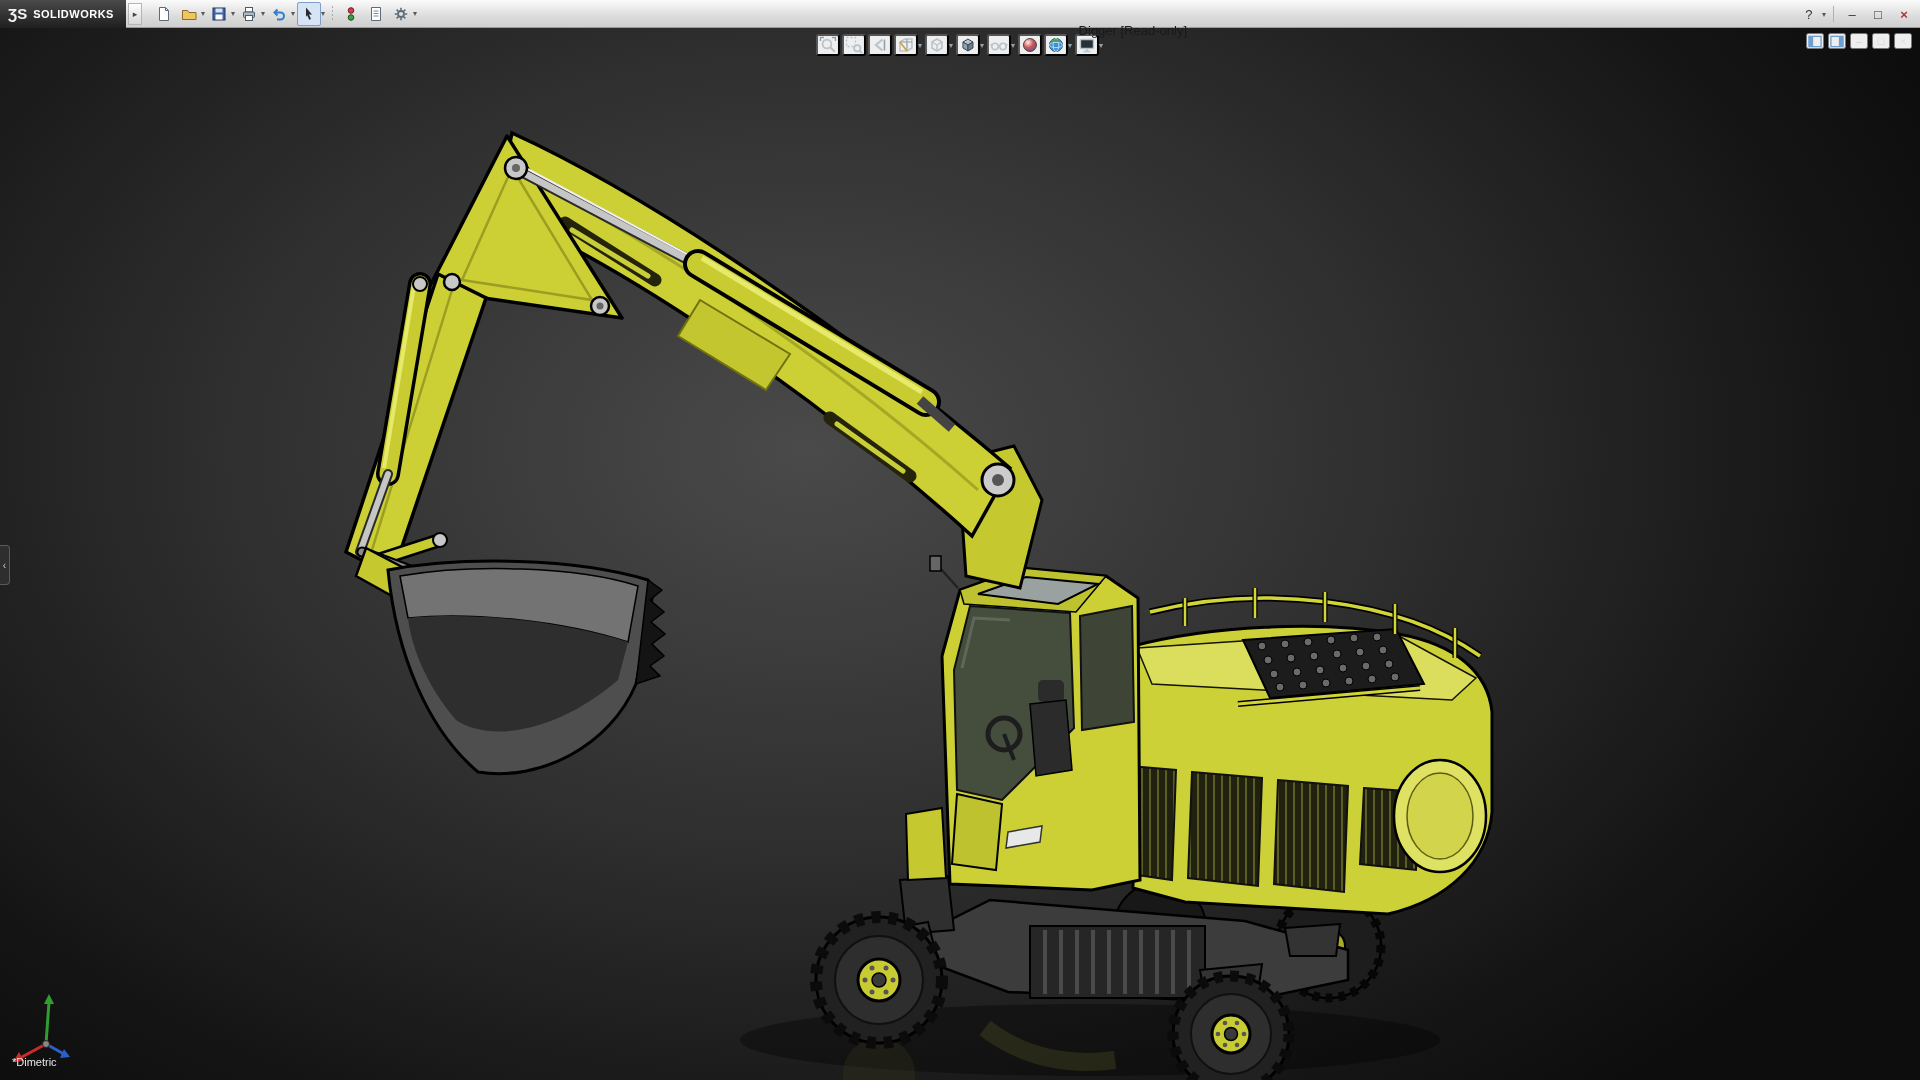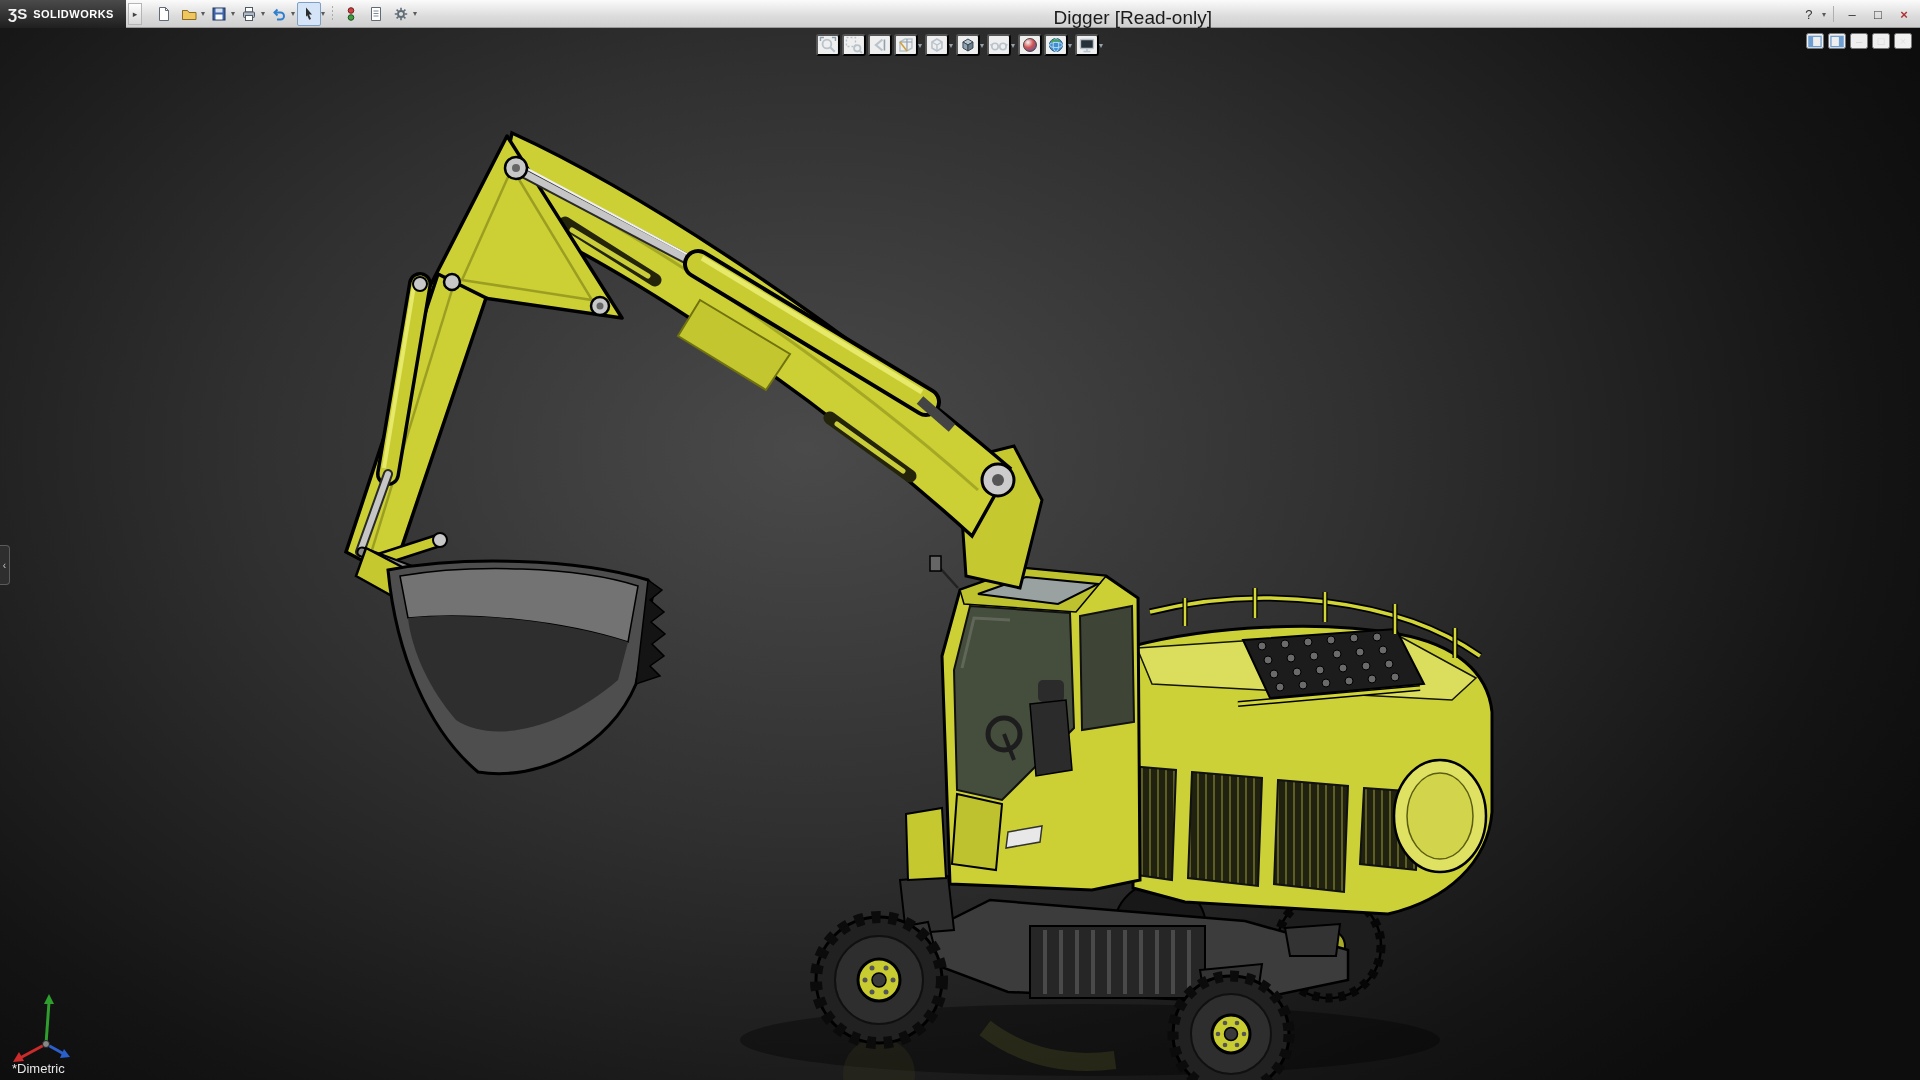--- a/index.html
+++ b/index.html
@@ -18,22 +18,22 @@
   .flyout-btn { width:14px; height:22px; margin-left:2px; border:1px solid #b5b5b5;
     background:linear-gradient(#fff,#d8d8d8); font-size:9px; color:#444;
     display:flex; align-items:center; justify-content:center; cursor:pointer; }
   .tools { display:flex; align-items:center; margin-left:10px; gap:1px; }
   .tbtn { width:24px; height:24px; border:1px solid transparent; background:transparent;
     display:flex; align-items:center; justify-content:center; border-radius:2px; cursor:pointer; }
   .tbtn.pressed { background:#d6e4f7; border-color:#7f9fc6; }
   .caret { font-size:8px; color:#5a5a5a; margin:0 1px 0 -1px; }
   .tsep { width:1px; height:16px; margin:0 5px;
     background:repeating-linear-gradient(#aaa 0 2px, transparent 2px 4px); }
-  .wintitle { position:absolute; left:59%; transform:translateX(-50%); top:4px; height:28px;
-    display:flex; align-items:center; font-size:19px; color:#1a1a1a; }
+  .wintitle { position:absolute; left:59%; transform:translateX(-50%); top:16px; height:28px;
+    display:flex; align-items:center; font-size:13px; color:#1a1a1a; }
   .winctrl { position:absolute; right:4px; top:0; height:28px; display:flex; align-items:center; gap:2px; }
   .wbtn { min-width:24px; height:22px; padding:0 4px; display:flex; align-items:center; justify-content:center;
     font-size:13px; color:#333; background:transparent; border:1px solid transparent; border-radius:2px; cursor:pointer; }
   .wbtn.close { color:#b03030; font-weight:bold; }
   .wsep { width:1px; height:16px; background:#b0b0b0; margin:0 4px; }
 
   
   .viewport { position:absolute; top:28px; left:0; width:1920px; height:1052px;
     background:radial-gradient(ellipse 1250px 850px at 42% 40%, #4a4a4a 0%, #303030 45%, #141414 85%, #0d0d0d 100%);
     overflow:hidden; }
@@ -52,21 +52,21 @@
     color:#cfd4d9; font-size:11px; cursor:pointer; }
   .dbtn.close { color:#e0e0e0; }
 
   
   .edge-tab { position:absolute; left:0; top:517px; width:10px; height:40px;
     background:#2e2e2e; border:1px solid #5a5a5a; border-left:none;
     border-radius:0 4px 4px 0; color:#c8c8c8; font-size:10px;
     display:flex; align-items:center; justify-content:center; cursor:pointer; z-index:20; }
 
   
-  .orient { position:absolute; left:12px; bottom:4px; color:#e6e6e6; font-size:13px; z-index:20; }
+  .orient { position:absolute; left:12px; bottom:12px; color:#e6e6e6; font-size:11px; z-index:20; }
   .triad { position:absolute; left:6px; bottom:14px; z-index:19; }
 </style>
 </head>
 <body>
 
 <div class="app">
 
   <header class="titlebar">
     <div class="brand">
       <span class="glyph">ƷS</span>

